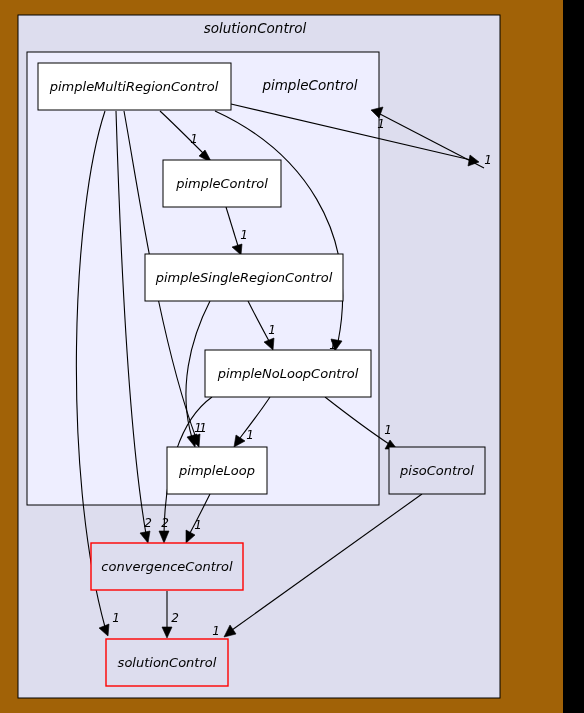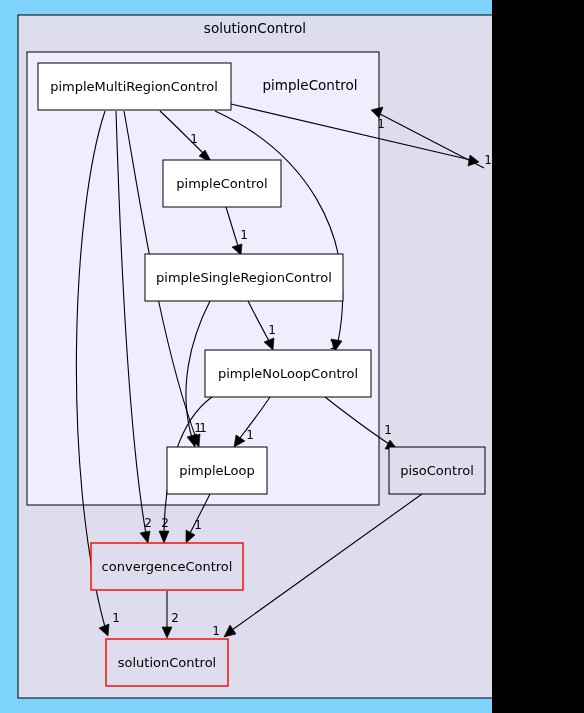--- a/index.html
+++ b/index.html
@@ -3,25 +3,26 @@
 <meta charset="utf-8">
 <title>solutionControl directory dependency graph</title>
 <style>
   html, body {
     margin: 0;
     padding: 0;
     background: #000000;
   }
   #canvas {
     position: relative;
-    width: 492px;
+    width: 563px;
     height: 713px;
-    background: #7dd3fc;
+    background: #a16207;
     overflow: hidden;
     font-family: "DejaVu Sans", "Liberation Sans", sans-serif;
+    font-style: italic;
   }
   #graph-svg {
     position: absolute;
     left: 0;
     top: 0;
     width: 584px;
     height: 713px;
   }
   .cluster-rect-outer {
     fill: #ddddee;

